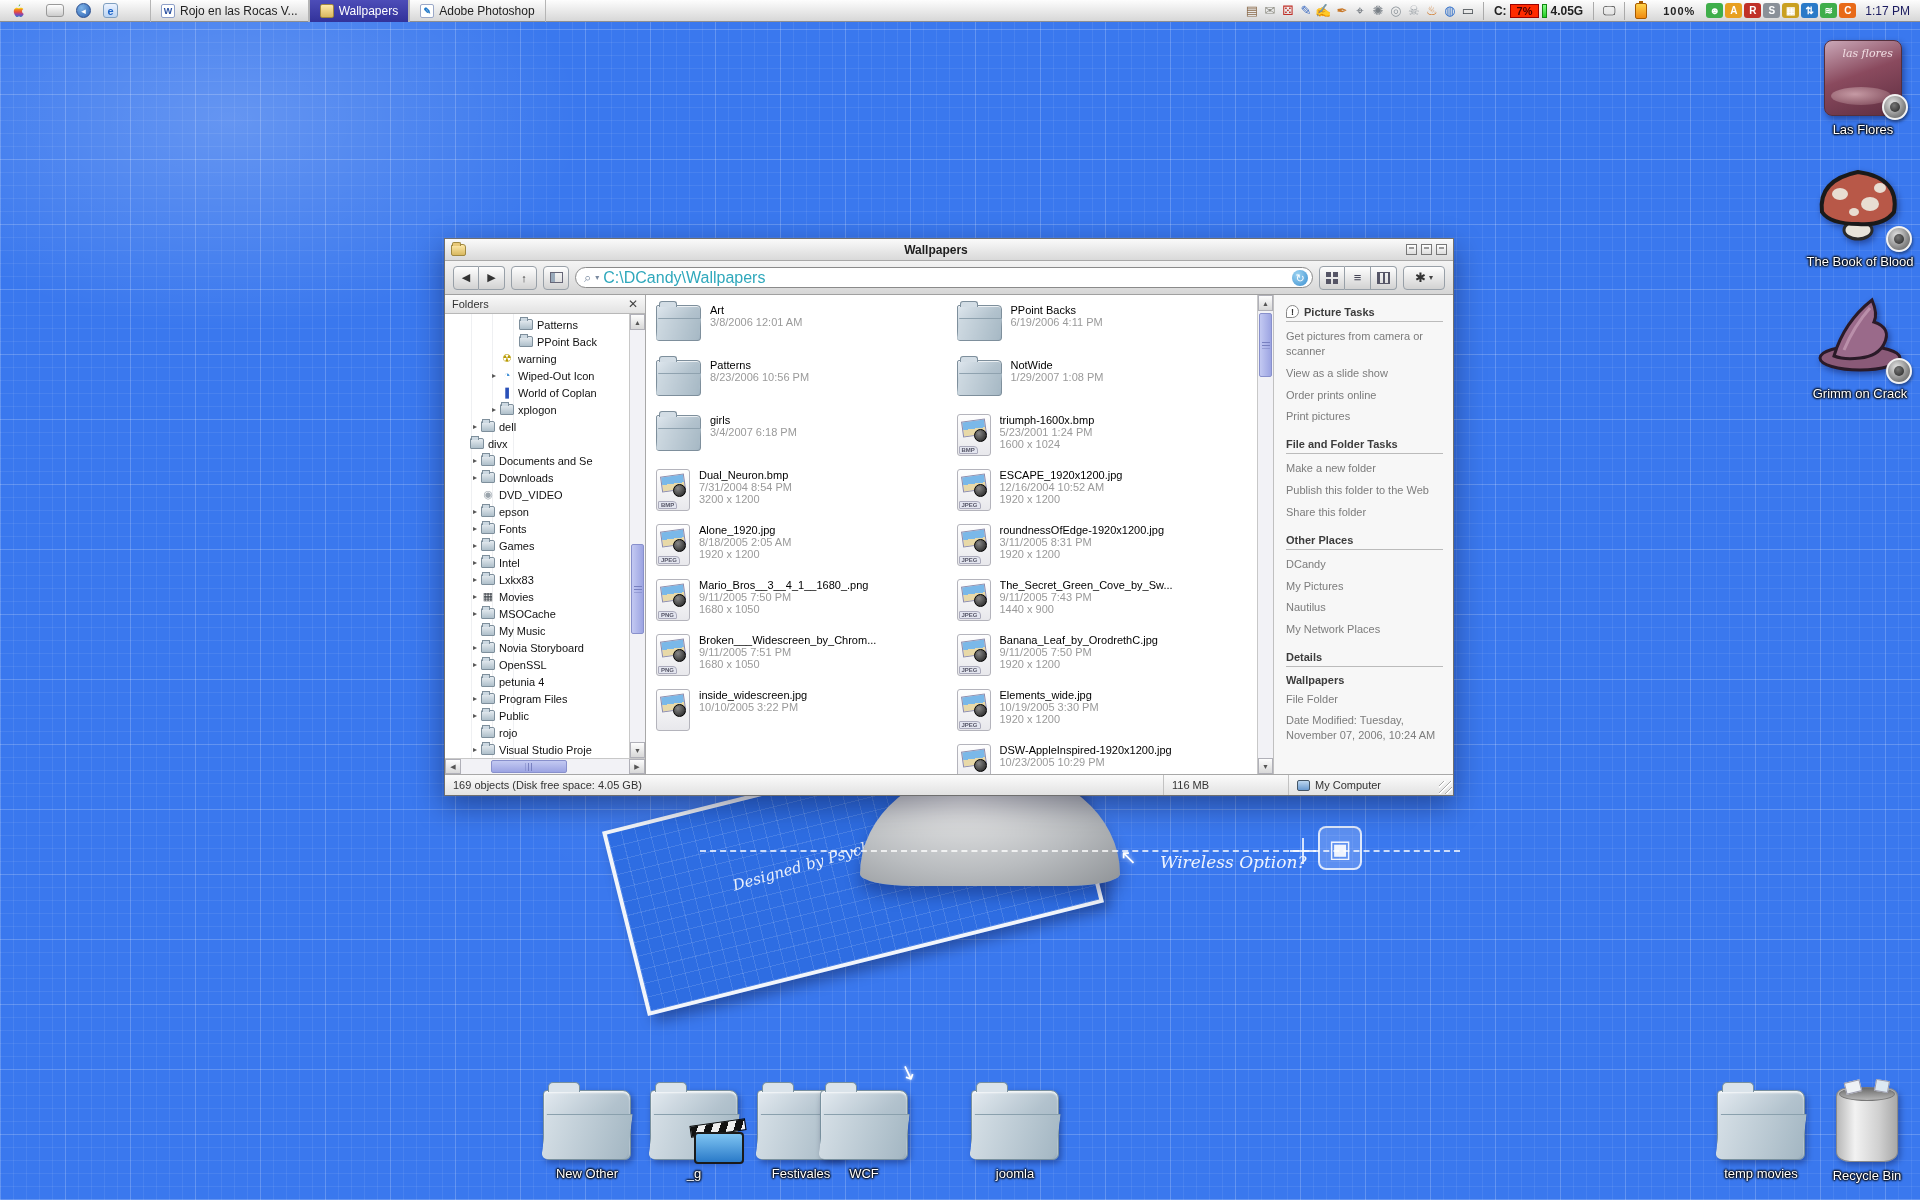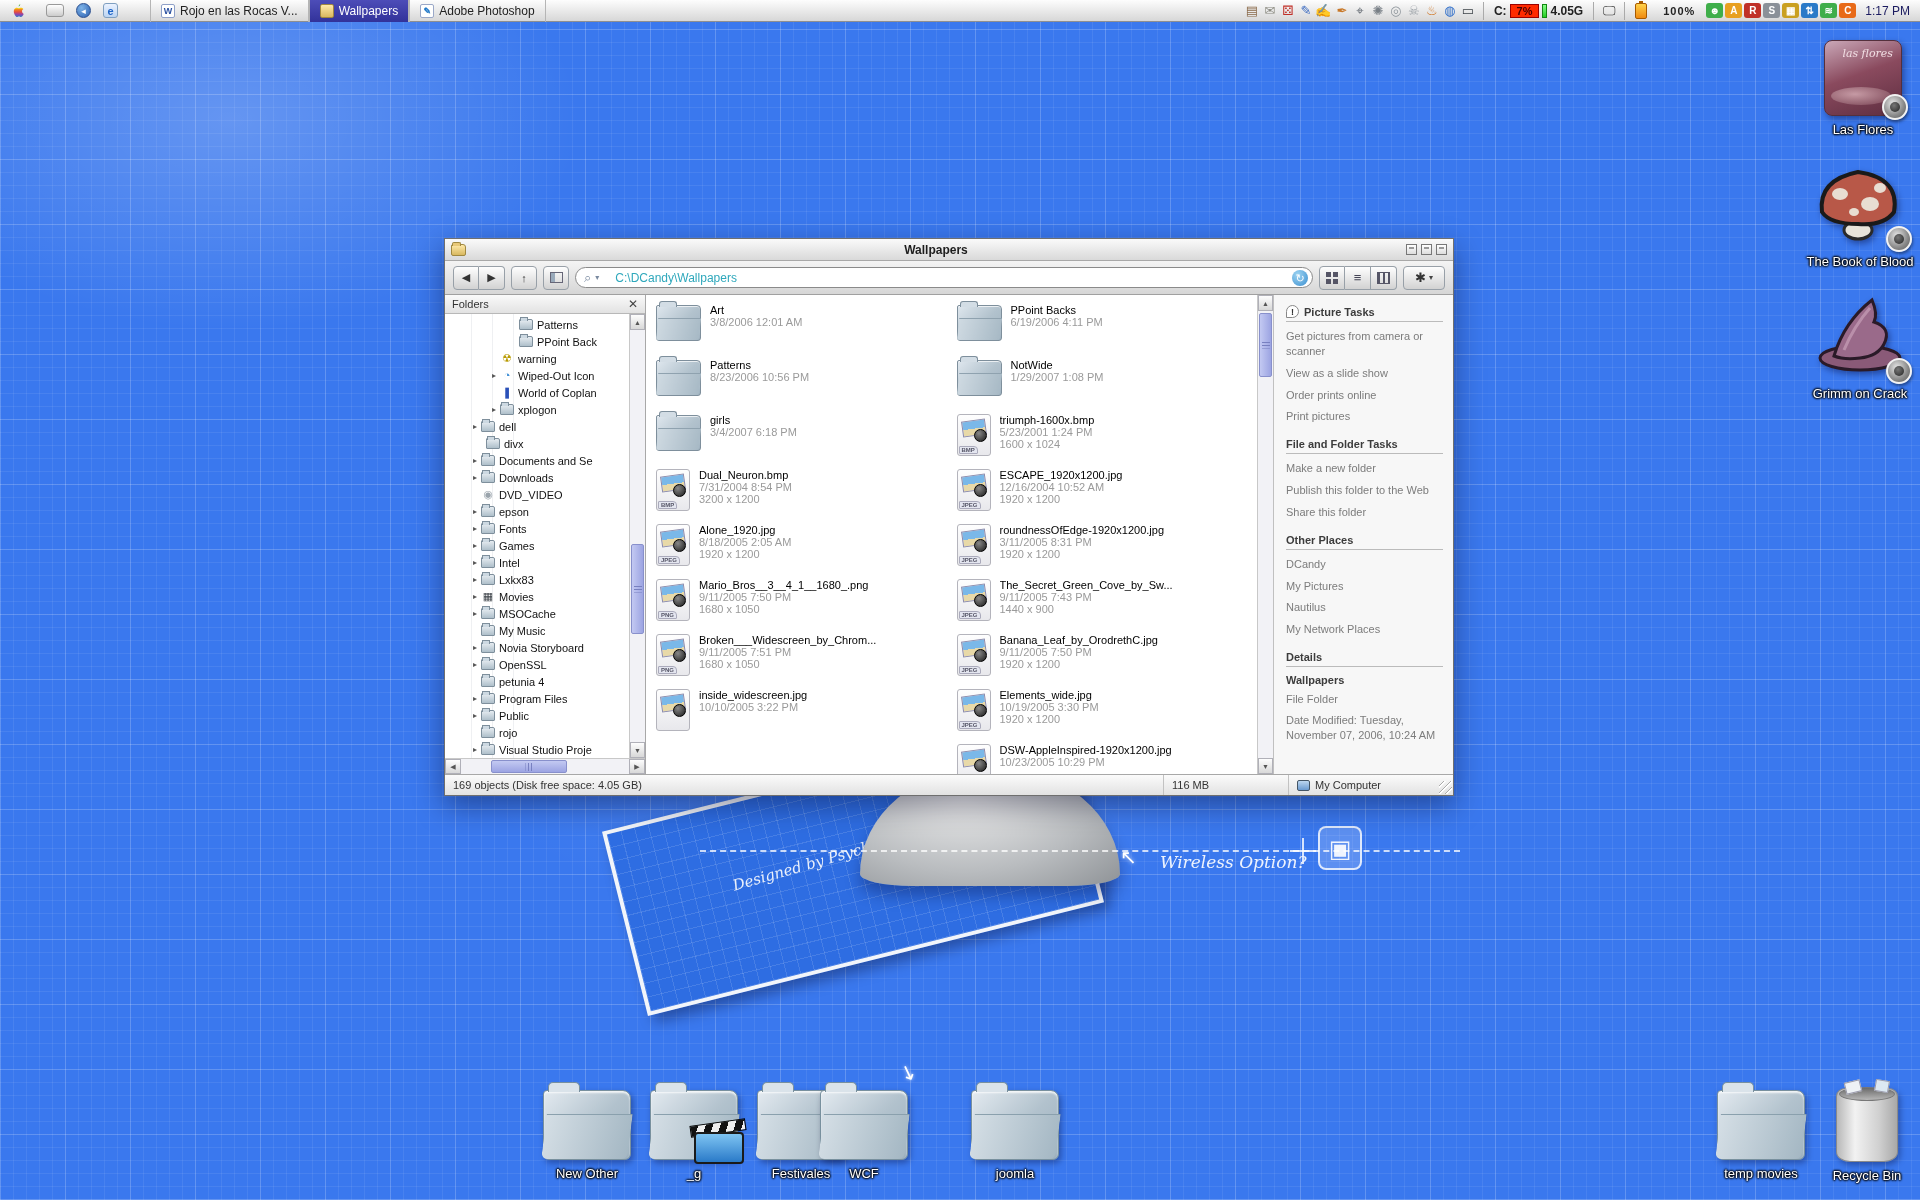--- a/index.html
+++ b/index.html
@@ -98,21 +98,21 @@
   .tbtn-group { display:flex; }
   .tbtn-group .tbtn { border-radius:0; border-left-width:0; }
   .tbtn-group .tbtn:first-child { border-radius:4px 0 0 4px; border-left-width:1px; }
   .tbtn-group .tbtn:last-child { border-radius:0 4px 4px 0; }
   .panes-ic { width:13px; height:11px; border:1px solid #667; display:flex; }
   .panes-ic i { width:4px; background:#9ab; }
   .addressbar { flex:1; height:21px; border:1px solid #8a8a8a; border-radius:11px; background:#fff;
       display:flex; align-items:center; padding:0 4px 0 8px; gap:4px; }
   .addr-mag { color:#7a8aa0; font-size:13px; }
   .addr-caret { color:#7a8aa0; font-size:8px; }
-  .addr-text { flex:1; color:#2fa8bc; font-size:12px;margin-left:12px; }
+  .addr-text { flex:1; color:#2fa8bc; font-size:16px; }
   .go-circle { width:16px; height:16px; border-radius:50%;
       background:radial-gradient(at 35% 30%, #9ed4f2, #3a8fd0); color:#fff; font-size:11px;
       text-align:center; line-height:16px; }
   .vb-grid { width:12px; height:12px; display:grid; grid-template-columns:5px 5px; gap:2px; }
   .vb-grid i { background:#556; height:5px; }
   .vb-list { font-size:13px; color:#445; }
   .vb-cols { width:13px; height:12px; background:repeating-linear-gradient(90deg,#556 0 2px,transparent 2px 5px);
       border:1px solid #556; }
   .gear { font-size:13px; color:#333; }
   .caret-sm { font-size:8px; color:#444; margin-left:3px; }
@@ -433,21 +433,21 @@
             <div class="trow" style="padding-left: 44px;">
               <span class="tarrow">▸</span>
               <span class="tico"></span>
               <span class="tlabel">xplogon</span>
             </div>
             <div class="trow" style="padding-left: 25px;">
               <span class="tarrow">▸</span>
               <span class="tico"></span>
               <span class="tlabel">dell</span>
             </div>
-            <div class="trow" style="padding-left: 30px; text-align: right;">
+            <div class="trow" style="padding-left: 14px; text-align: right;">
               <span class="tarrow"></span>
               <span class="tico"></span>
               <span class="tlabel">divx</span>
             </div>
             <div class="trow" style="padding-left: 25px;">
               <span class="tarrow">▸</span>
               <span class="tico"></span>
               <span class="tlabel">Documents and Se</span>
             </div>
             <div class="trow" style="padding-left: 25px;">

